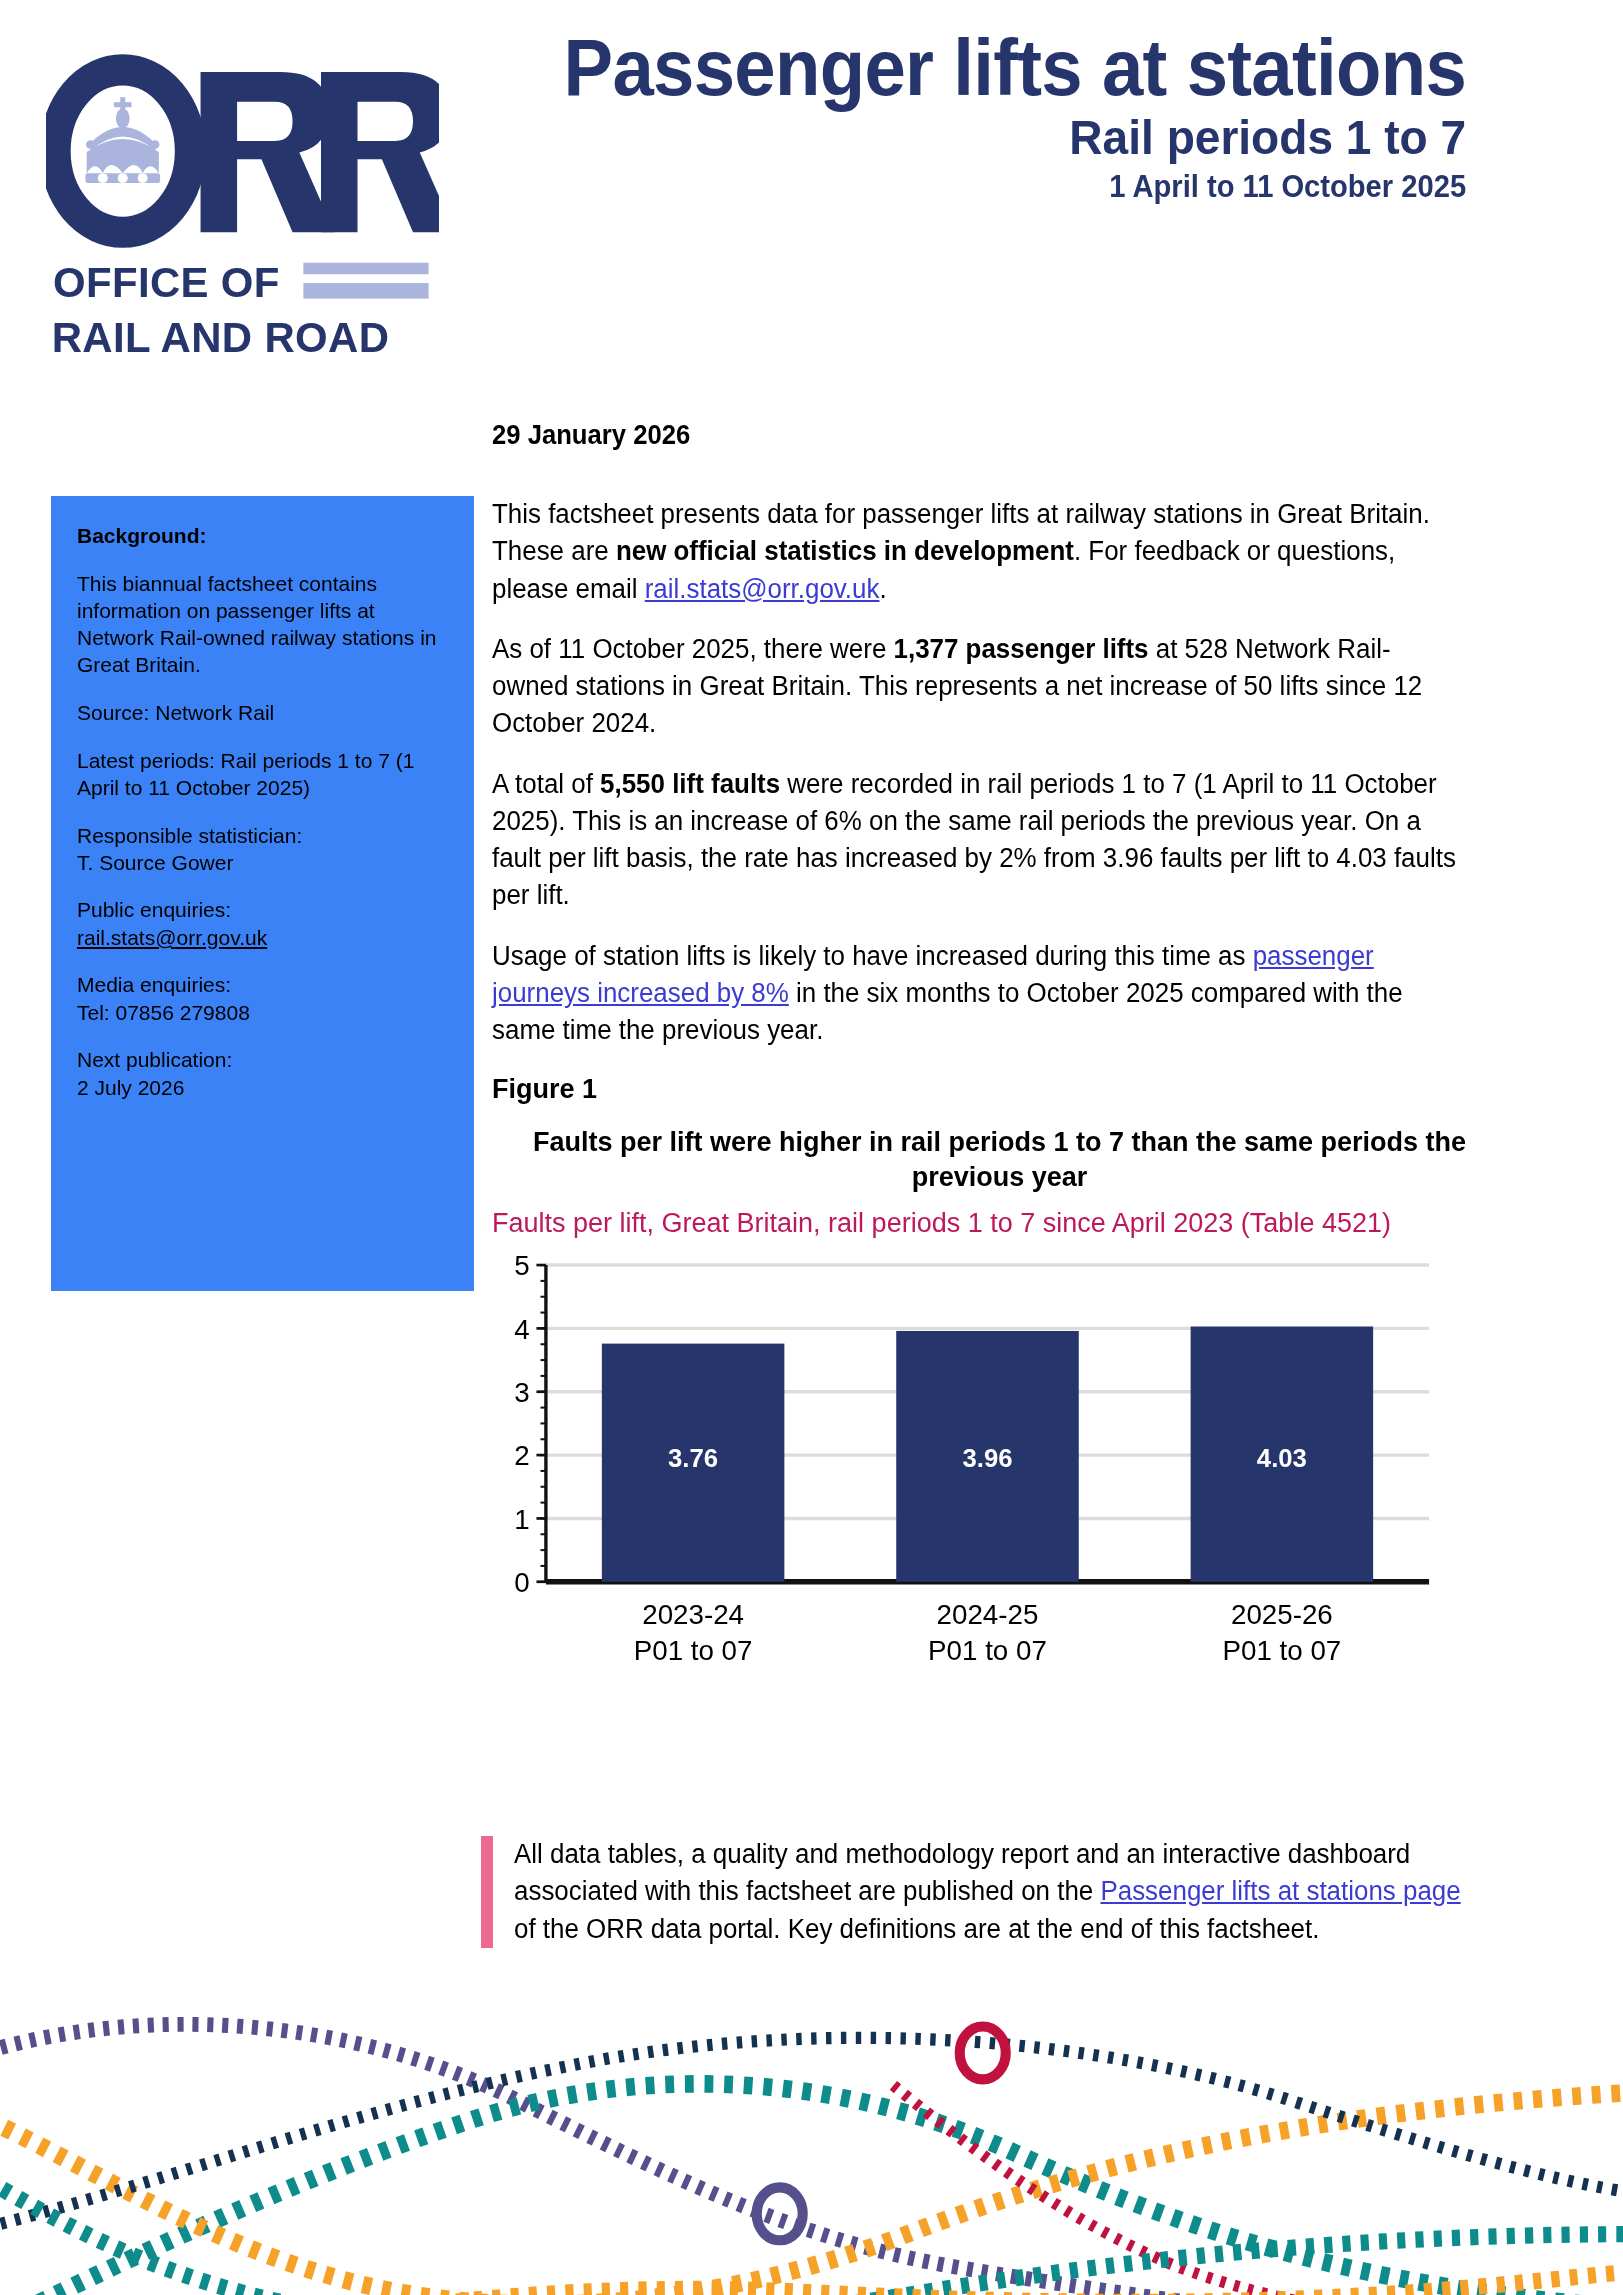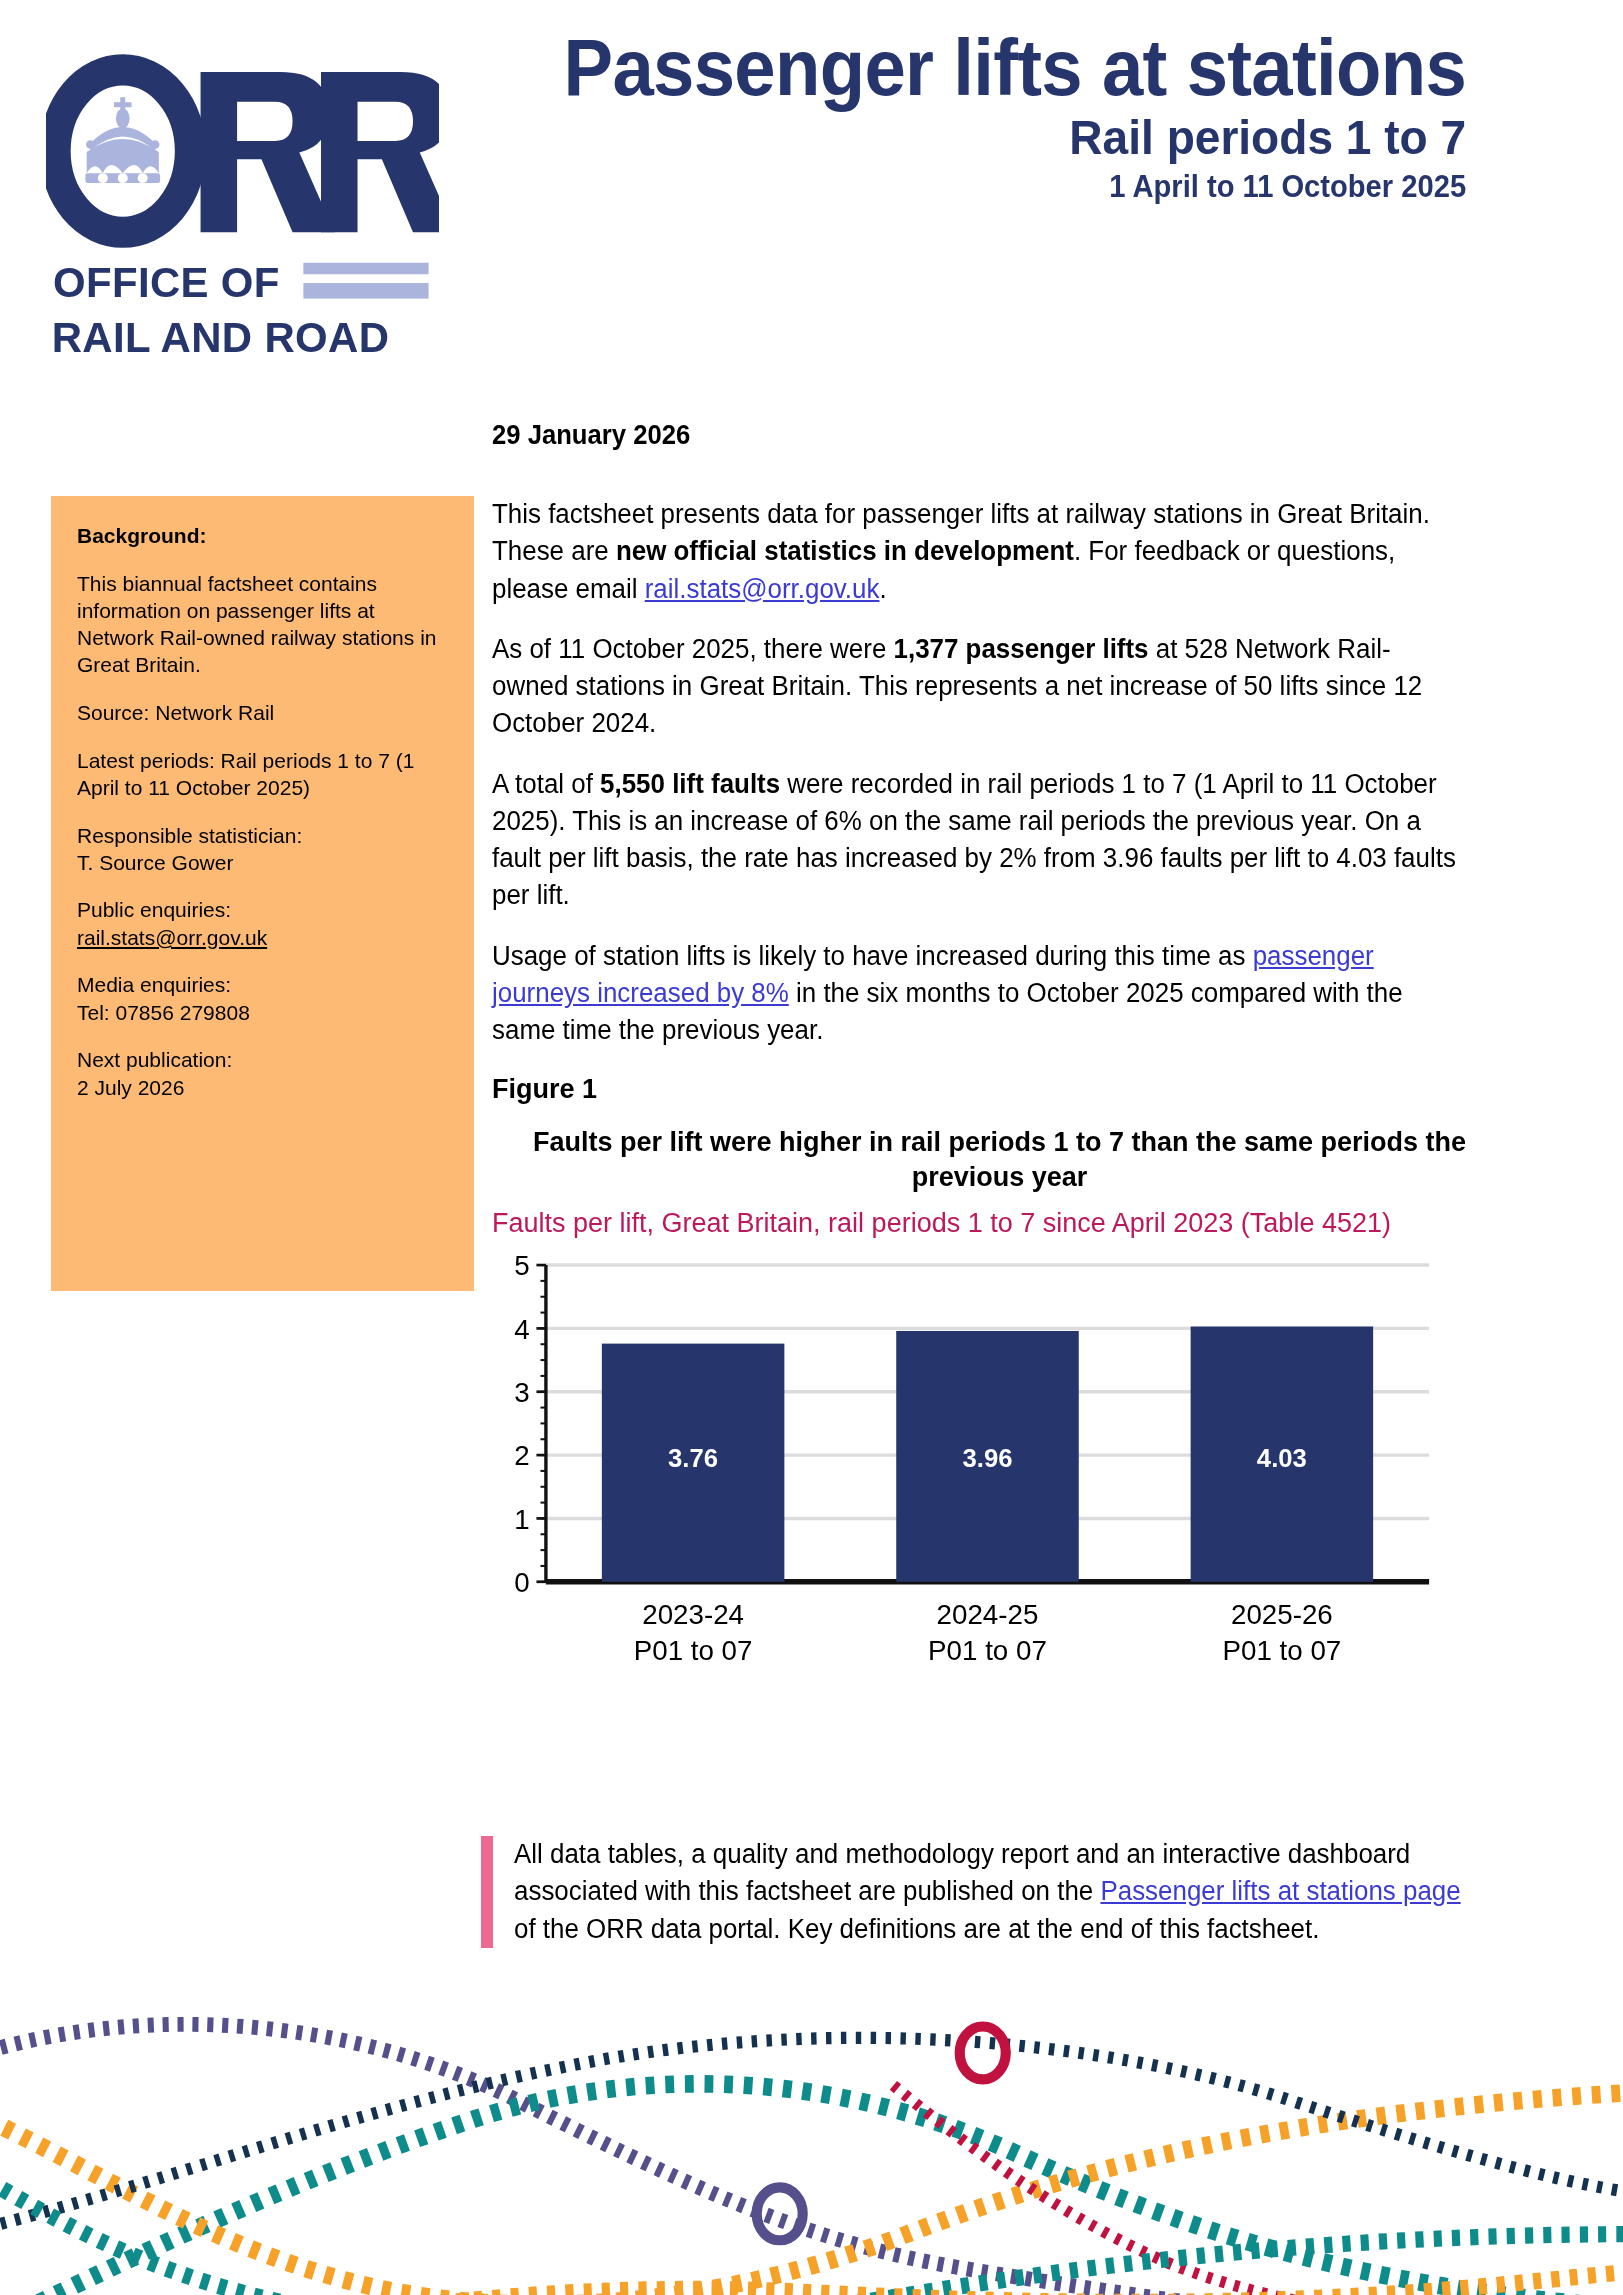--- a/index.html
+++ b/index.html
@@ -41,21 +41,21 @@
     position:absolute; left:492px; top:420px;
     font-size:27px; font-weight:bold; color:#000;
     font-family:"Liberation Sans Narrow","Liberation Sans", sans-serif;
     transform:scaleX(0.95); transform-origin:left center;
   }
 
   
   .sidebar {
     position:absolute; left:51px; top:496px;
     width:423px; height:795px;
-    background:#fdba74;
+    background:#3b82f6;
     padding:26px 27px 0 26px;
     box-sizing:border-box;
   }
   .sidebar p {
     margin:0 0 20.3px 0;
     font-size:21px; line-height:1.30; color:#000;
   }
   .sidebar b { font-weight:normal; }
   .sidebar a { color:#000; text-decoration:underline; }
   .sb-heading { font-weight:bold; }

